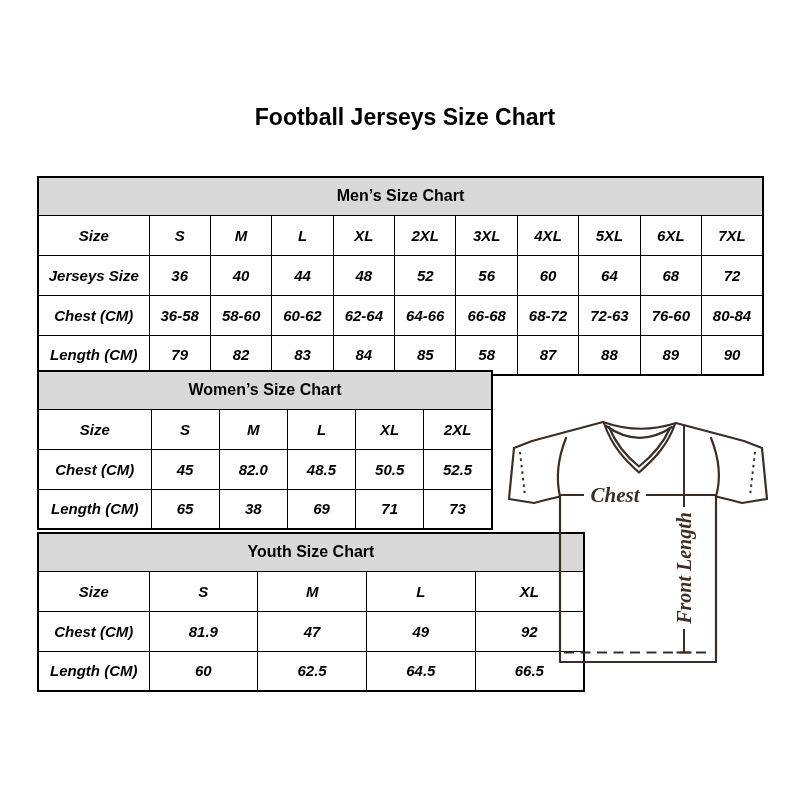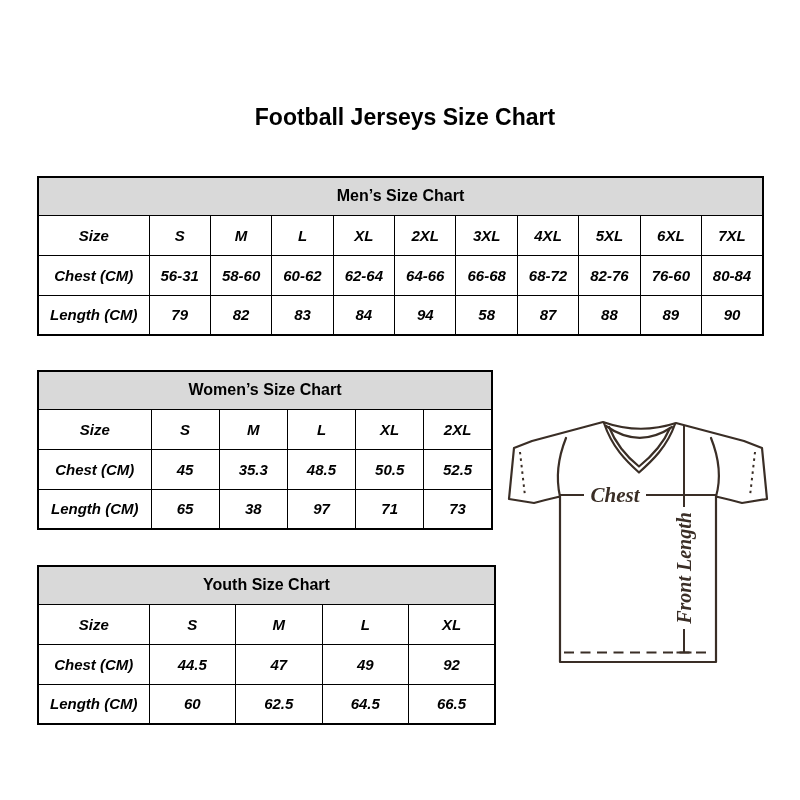--- a/index.html
+++ b/index.html
@@ -9,21 +9,21 @@
          font-size:23px;font-weight:bold;line-height:28px;}
   table.size-table{position:absolute;border-collapse:collapse;table-layout:fixed;background:#fff;
                    border:2px solid #000;}
   table.size-table th,table.size-table td{border:1.5px solid #000;text-align:center;vertical-align:middle;
                    font-weight:bold;font-size:15px;padding:0;overflow:hidden;white-space:nowrap;}
   table.size-table th.tbl-title{background:#d9d9d9;font-size:16px;}
   tr.hdr{height:38px;}
   tr.row{height:40px;font-style:italic;}
   #men{left:37px;top:160px;width:727px;margin-top:16px;}
   #women{left:37px;top:370px;width:456px;}
-  #youth{left:37px;top:565px;width:459px;}
+  #youth{left:37px;top:532px;width:548px;}
   #jersey{position:absolute;left:500px;top:400px;}
   .jersey-line{fill:none;stroke:#3a2e26;stroke-width:2.2;stroke-linejoin:round;stroke-linecap:round;}
   .jersey-thin{fill:none;stroke:#3a2e26;stroke-width:2;stroke-linecap:butt;}
   .jersey-text{fill:#3a2e26;font-family:"Liberation Serif",serif;font-style:italic;font-weight:bold;}
 </style>
 </head>
 <body>
 
 <div class="page">
 
@@ -46,39 +46,52 @@
           <td>L</td>
           <td>XL</td>
           <td>2XL</td>
           <td>3XL</td>
           <td>4XL</td>
           <td>5XL</td>
           <td>6XL</td>
           <td>7XL</td>
         </tr>
         <tr class="row">
+          <td>Jerseys Size</td>
+          <td>36</td>
+          <td>40</td>
+          <td>44</td>
+          <td>48</td>
+          <td>52</td>
+          <td>56</td>
+          <td>60</td>
+          <td>64</td>
+          <td>68</td>
+          <td>72</td>
+        </tr>
+        <tr class="row">
           <td>Chest (CM)</td>
-          <td>56-31</td>
+          <td>36-58</td>
           <td>58-60</td>
           <td>60-62</td>
           <td>62-64</td>
           <td>64-66</td>
           <td>66-68</td>
           <td>68-72</td>
-          <td>82-76</td>
+          <td>72-63</td>
           <td>76-60</td>
           <td>80-84</td>
         </tr>
         <tr class="row">
           <td>Length (CM)</td>
           <td>79</td>
           <td>82</td>
           <td>83</td>
           <td>84</td>
-          <td>94</td>
+          <td>85</td>
           <td>58</td>
           <td>87</td>
           <td>88</td>
           <td>89</td>
           <td>90</td>
         </tr>
       </tbody>
   </table>
 
   <table class="size-table" id="women">
@@ -95,30 +108,30 @@
           <td>Size</td>
           <td>S</td>
           <td>M</td>
           <td>L</td>
           <td>XL</td>
           <td>2XL</td>
         </tr>
         <tr class="row">
           <td>Chest (CM)</td>
           <td>45</td>
-          <td>35.3</td>
+          <td>82.0</td>
           <td>48.5</td>
           <td>50.5</td>
           <td>52.5</td>
         </tr>
         <tr class="row">
           <td>Length (CM)</td>
           <td>65</td>
           <td>38</td>
-          <td>97</td>
+          <td>69</td>
           <td>71</td>
           <td>73</td>
         </tr>
       </tbody>
   </table>
 
   <table class="size-table" id="youth">
     <colgroup>
         <col style="width:111px">
       </colgroup>
@@ -130,21 +143,21 @@
     <tbody>
         <tr class="row">
           <td>Size</td>
           <td>S</td>
           <td>M</td>
           <td>L</td>
           <td>XL</td>
         </tr>
         <tr class="row">
           <td>Chest (CM)</td>
-          <td>44.5</td>
+          <td>81.9</td>
           <td>47</td>
           <td>49</td>
           <td>92</td>
         </tr>
         <tr class="row">
           <td>Length (CM)</td>
           <td>60</td>
           <td>62.5</td>
           <td>64.5</td>
           <td>66.5</td>

